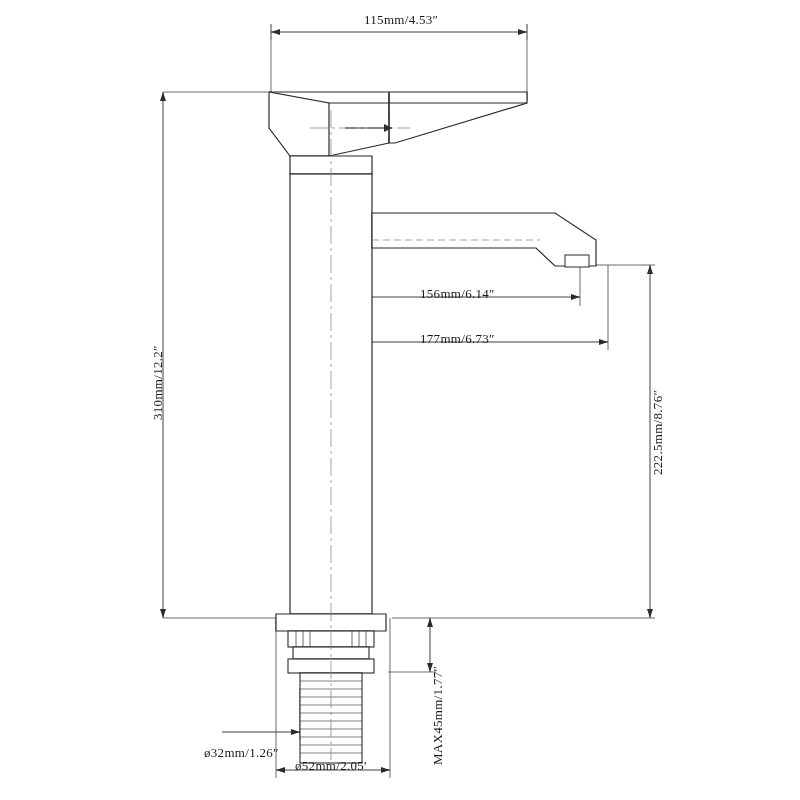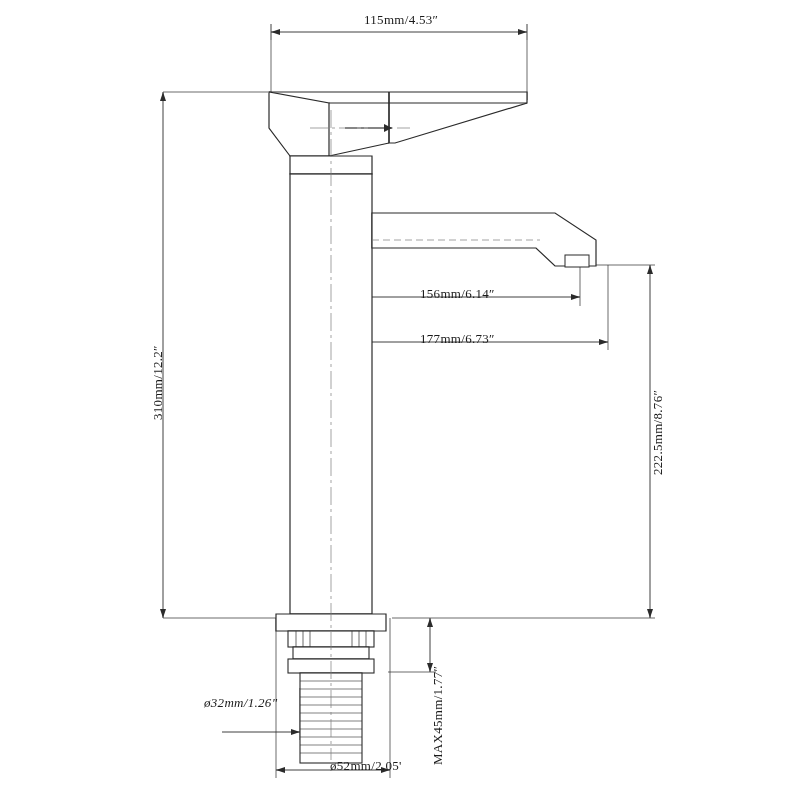--- a/index.html
+++ b/index.html
@@ -193,17 +193,17 @@
   <div class="dim-label rot90" style="left:150px; top:420px;">310mm/12.2″</div>
 
   <div class="dim-label" style="left:420px; top:286px;">156mm/6.14ʺ</div>
 
   <div class="dim-label" style="left:420px; top:331px;text-align:center;">177mm/6.73ʺ</div>
 
   <div class="dim-label rot90" style="left:650px; top:475px;">222.5mm/8.76ʺ</div>
 
   <div class="dim-label rot90" style="left:430px; top:765px;">MAX45mm/1.77ʺ</div>
 
-  <div class="dim-label" style="left:204px; top:695px;font-style:italic;">ø32mm/1.26ʺ</div>
-
-  <div class="dim-label" style="left:295px; top:758px;margin-left:35px;">ø52mm/2.05'</div>
+  <div class="dim-label" style="left:204px; top:745px;">ø32mm/1.26ʺ</div>
+
+  <div class="dim-label" style="left:295px; top:758px;">ø52mm/2.05'</div>
 
 </div>
 
 </body></html>

